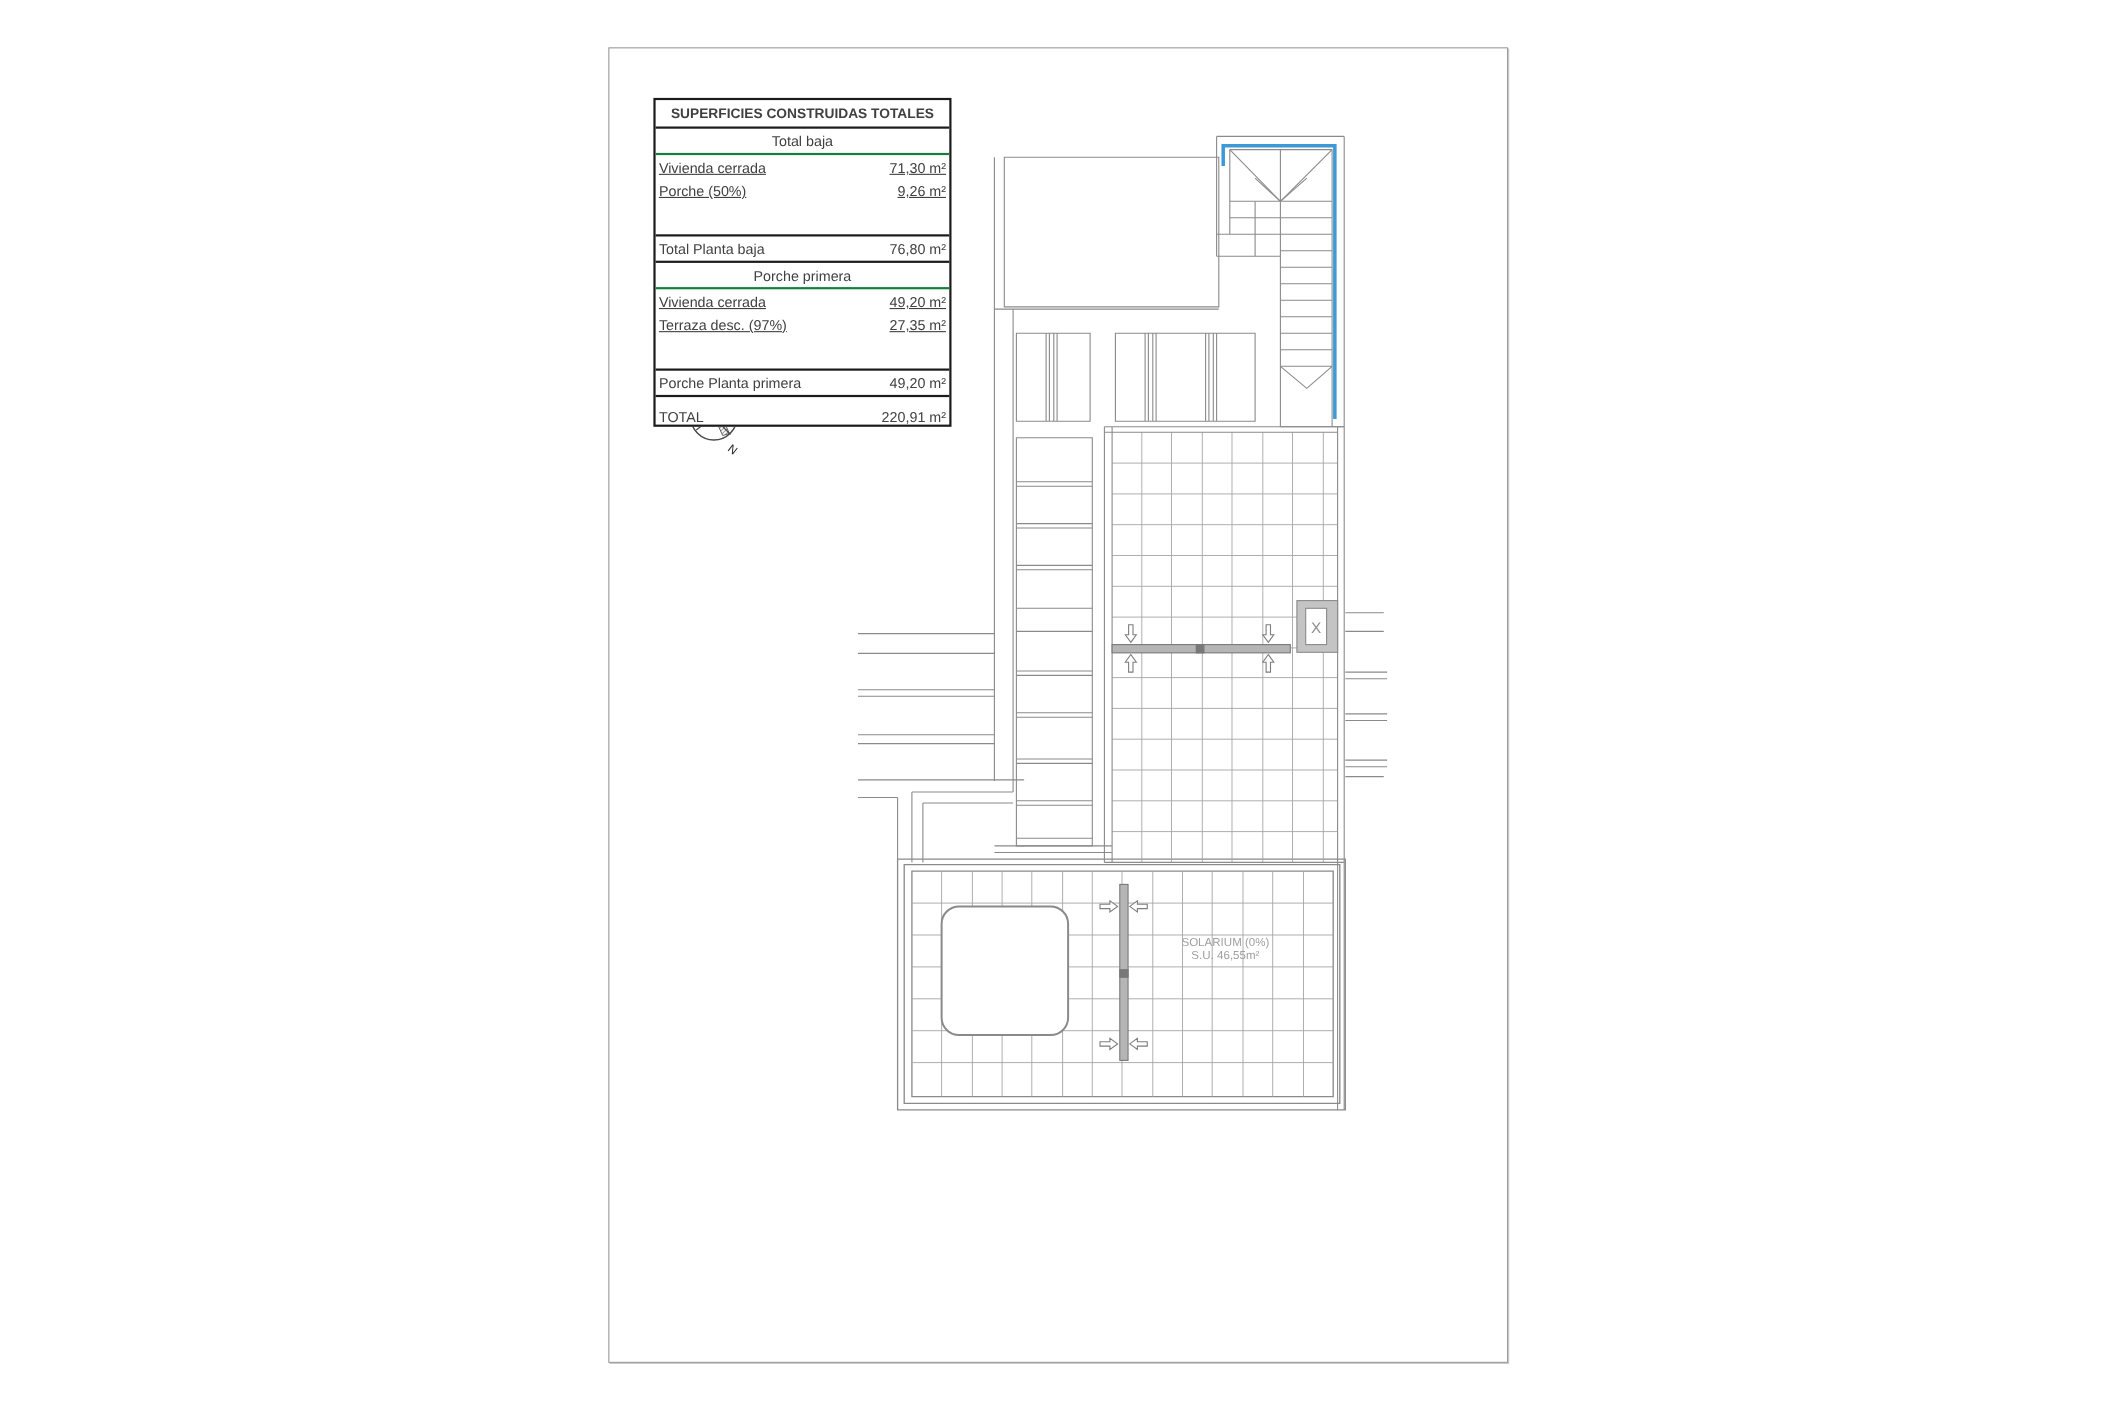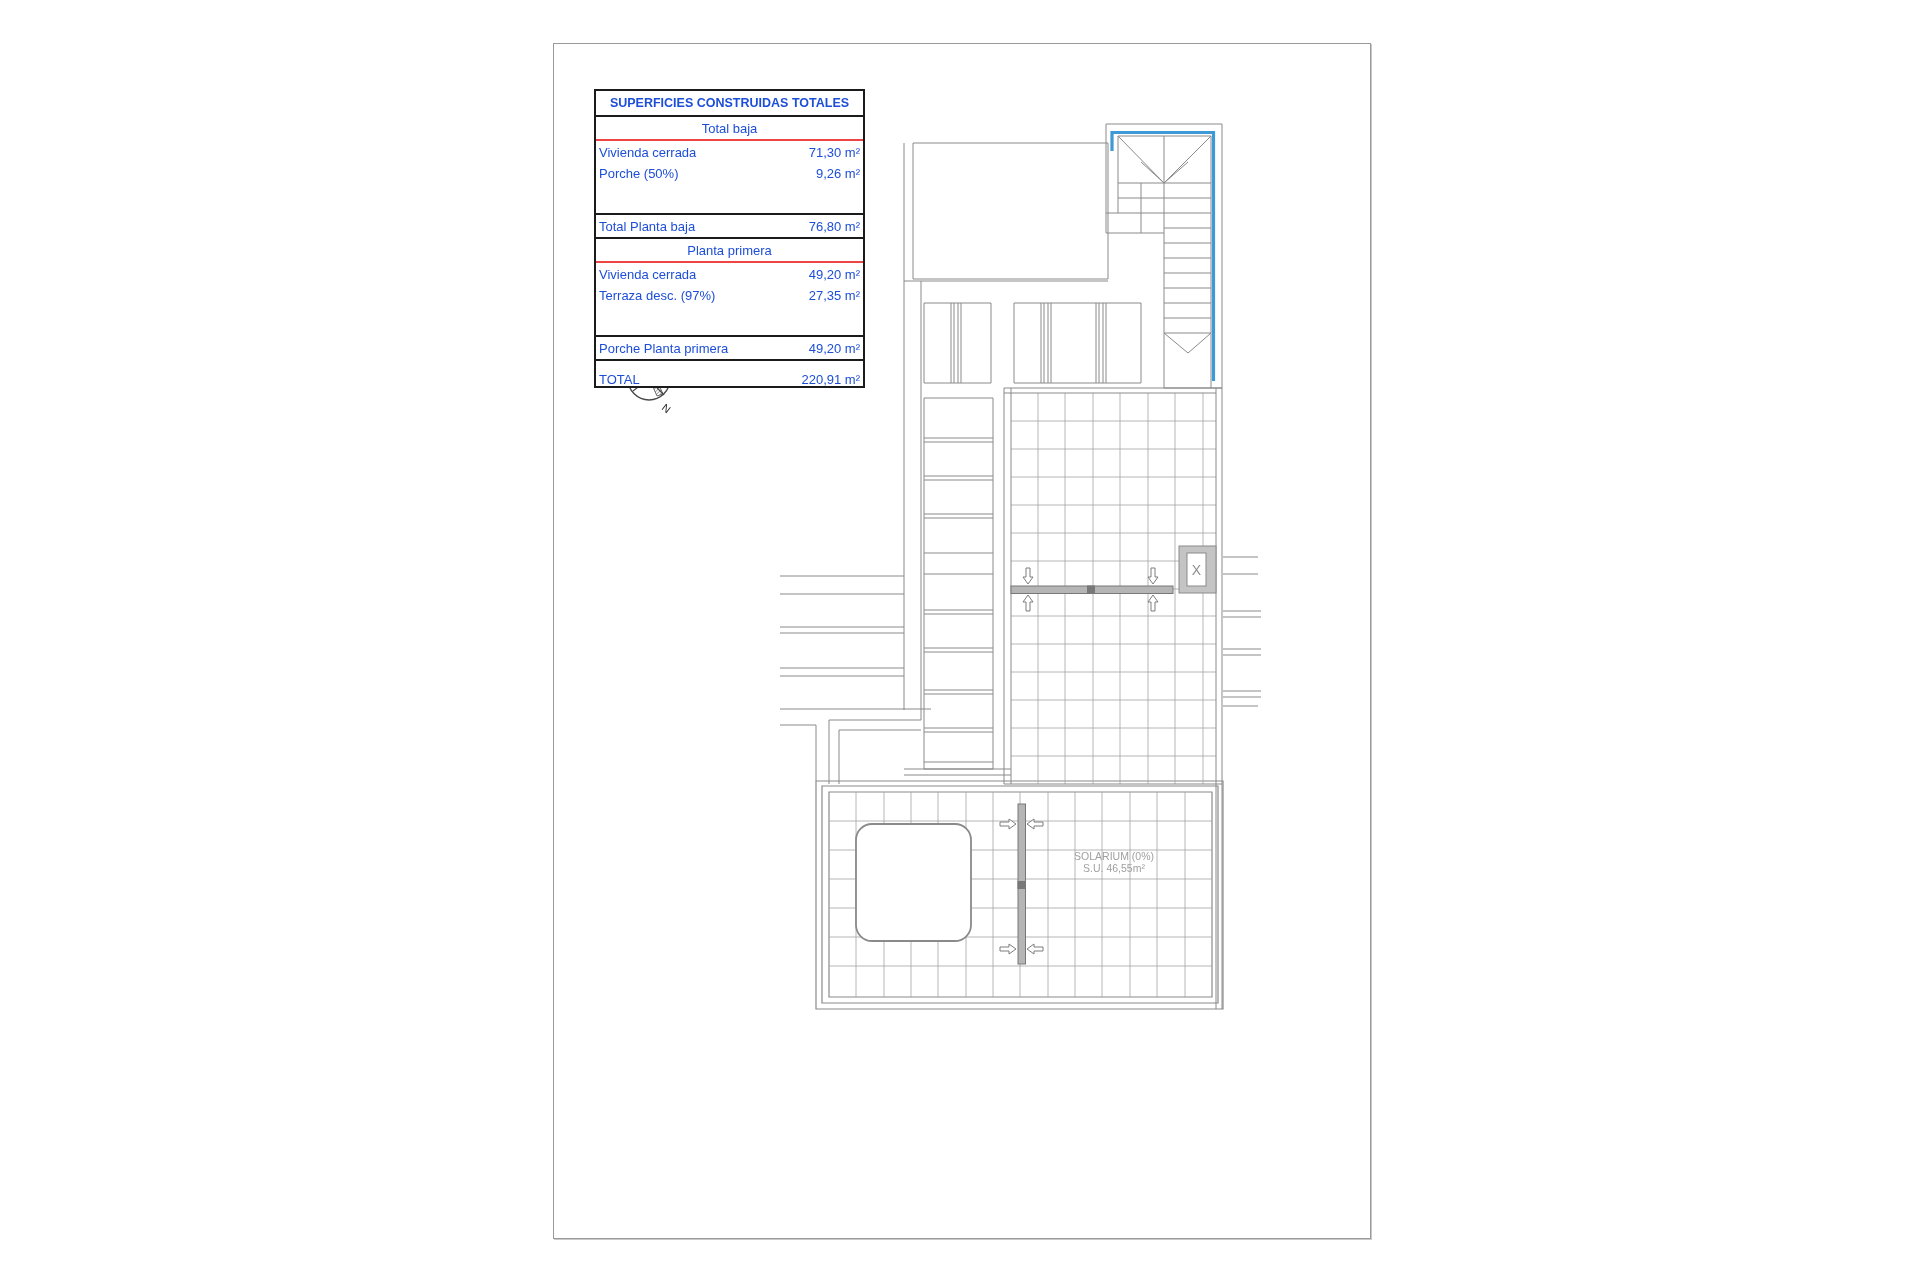--- a/index.html
+++ b/index.html
@@ -4,26 +4,26 @@
 <style>
   html,body{margin:0;padding:0;background:#ffffff;}
   .canvas{position:relative;width:1920px;height:1280px;background:#ffffff;overflow:hidden;
           font-family:"Liberation Sans",sans-serif;}
   .sheet{position:absolute;left:553px;top:43px;width:816px;height:1194px;background:#ffffff;
          border:1.5px solid #9a9a9a;box-shadow:1px 1px 0 #c9c9c9;}
   .plan-svg{position:absolute;left:0;top:0;width:816px;height:1194px;}
 
   
   .tbl{position:absolute;left:40px;top:45px;width:267px;background:#fff;
-       border:2px solid #1b1b1b;color:#1d4ed8;font-size:13px;line-height:1;}
+       border:2px solid #1b1b1b;color:#404040;font-size:13px;line-height:1;}
   .t-title{height:24px;display:flex;align-items:center;justify-content:center;
            font-weight:bold;font-size:12.5px;}
   .t-sub{height:22px;display:flex;align-items:center;justify-content:center;
          border-top:2px solid #1b1b1b;}
-  .t-block{border-top:2px solid #ef4444;padding:1px 0;}
+  .t-block{border-top:2px solid #15803d;padding:1px 0;text-decoration:underline;}
   .t-row{height:21px;display:flex;align-items:center;justify-content:space-between;
          padding:0 3px 0 3px;}
   .t-total{height:22px;display:flex;align-items:center;justify-content:space-between;
            border-top:2px solid #1b1b1b;padding:0 3px;margin-top:28px;}
   .t-grand{height:25px;display:flex;align-items:flex-end;justify-content:space-between;
            border-top:2px solid #1b1b1b;padding:0 3px;}
   .t-val{text-align:right;}
 </style>
 </head>
 <body>
@@ -143,21 +143,21 @@
         <div class="t-row">
           <span>Porche (50%)</span>
           <span class="t-val">9,26 m²</span>
         </div>
       </div>
       <div class="t-total">
         <span>Total Planta baja</span>
         <span class="t-val">76,80 m²</span>
       </div>
 
-      <div class="t-sub">Planta primera</div>
+      <div class="t-sub">Porche primera</div>
       <div class="t-block">
         <div class="t-row">
           <span>Vivienda cerrada</span>
           <span class="t-val">49,20 m²</span>
         </div>
         <div class="t-row">
           <span>Terraza desc. (97%)</span>
           <span class="t-val">27,35 m²</span>
         </div>
       </div>

